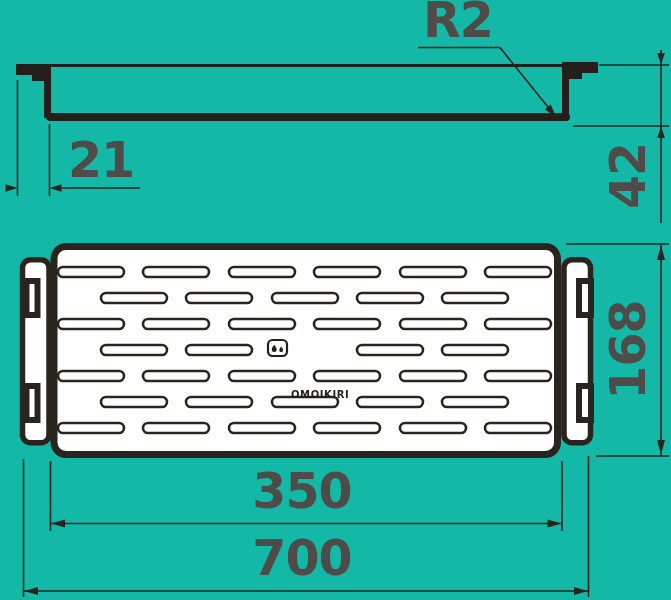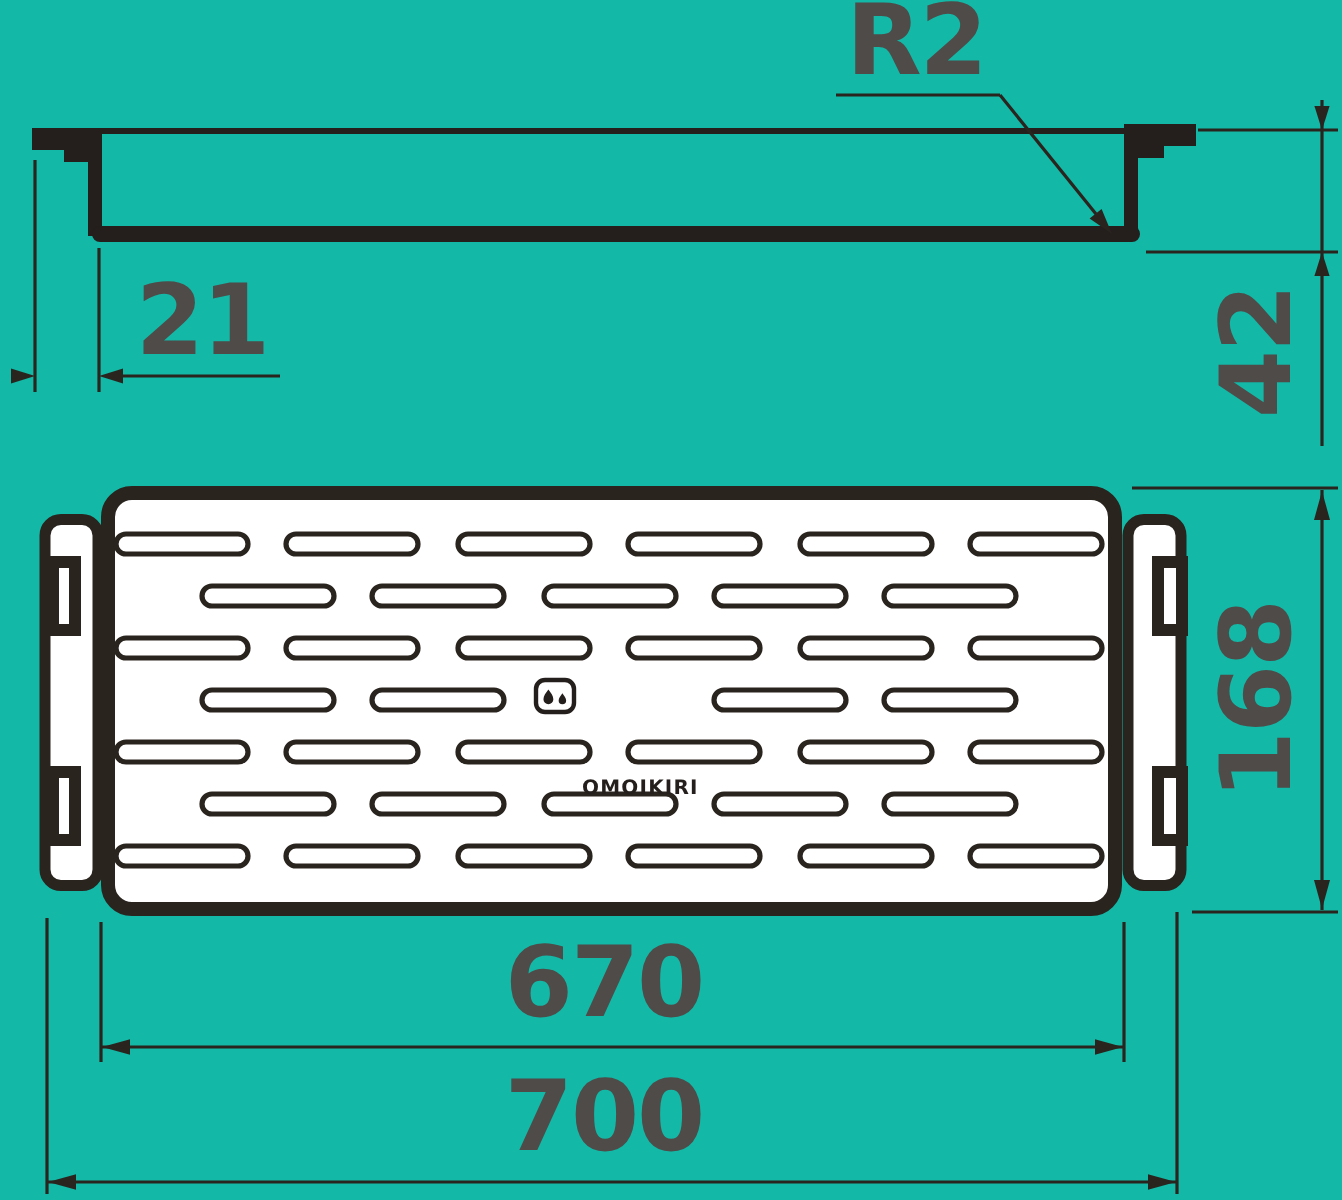--- a/index.html
+++ b/index.html
@@ -168,19 +168,19 @@
   </svg>
 
   <div class="dim-label" style="left:416px;top:-4px;width:84px;">R2</div>
 
   <div class="dim-label" style="left:66px;top:136px;width:70px;">21</div>
 
   <div class="dim-label rot" style="left:589px;top:151px;width:80px;height:50px;">42</div>
 
   <div class="dim-label rot" style="left:564px;top:325px;width:130px;height:50px;">168</div>
 
-  <div class="dim-label" style="left:232px;top:467px;width:140px;">670</div>
+  <div class="dim-label" style="left:232px;top:467px;width:140px;">350</div>
 
   <div class="dim-label" style="left:232px;top:534px;width:140px;">700</div>
 
   <div id="brand-logo">OMOIKIRI</div>
 
 </div>
 
 </body></html>

